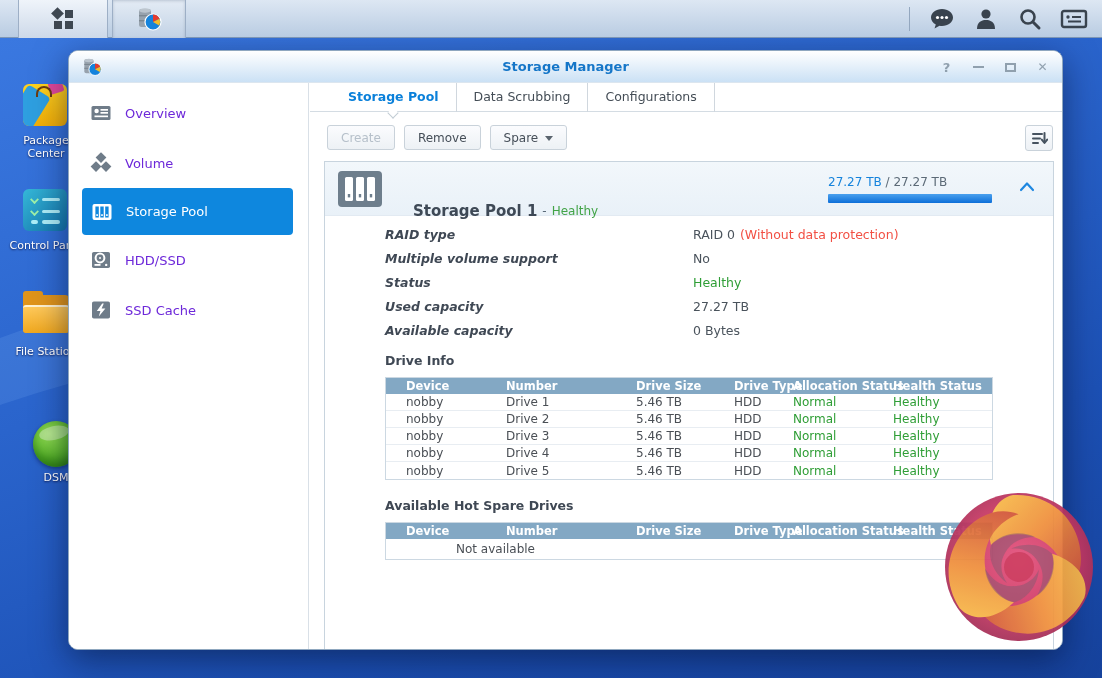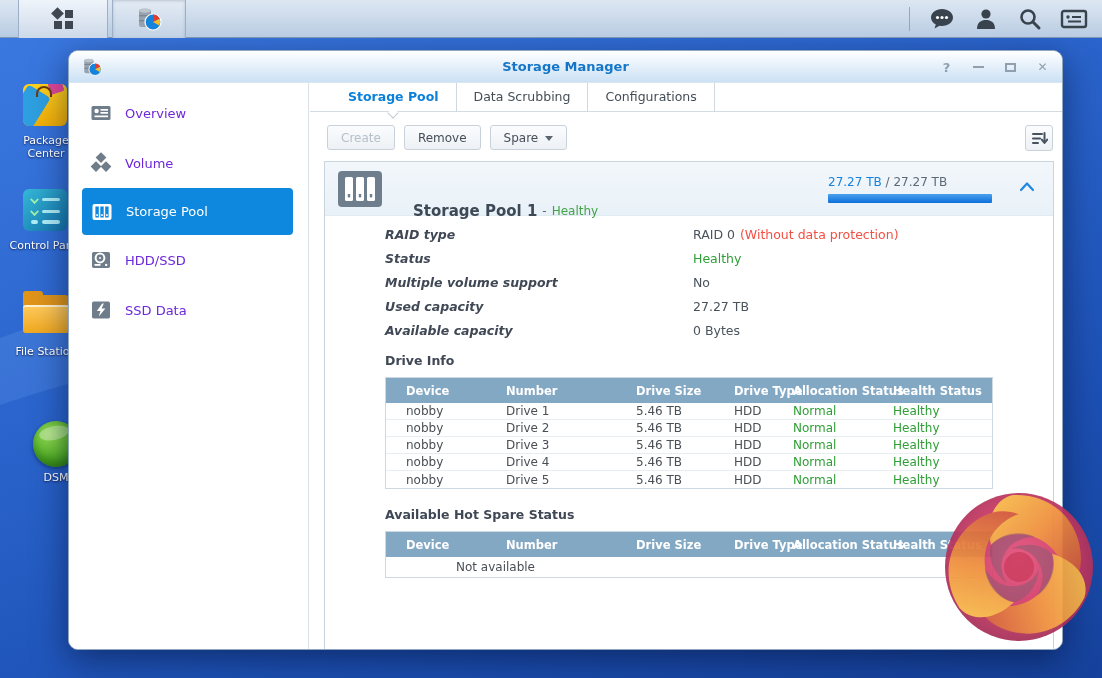--- a/index.html
+++ b/index.html
@@ -99,21 +99,21 @@
   .panel-body { padding:7px 0 0 60px; }
   .frow { height:24px; line-height:24px; font-size:12.5px; white-space:nowrap; }
   .frow .fl { display:inline-block; width:308px; font-weight:bold; color:#3f4854;font-style:italic; }
   .frow .fv { color:#4a535c; }
   .green { color:#2f9e36 !important; }
   .rednote { color:#f25044; margin-left:5px;text-align:center; }
   .sec-title { margin-top:10px; font-size:12.5px; font-weight:bold; color:#3f4854; }
   .sec-title.hs { margin-top:18px; }
   .dtable { margin-top:9px; width:608px; border:1px solid #ccd8e2; }
   .trow { display:grid; grid-template-columns:100px 130px 98px 59px 100px 1fr; padding-left:20px; align-items:center; }
-  .thead { height:25px; background:#83a8c4; }
+  .thead { height:16px; background:#83a8c4; }
   .thead span { color:#fff; font-weight:bold; font-size:11.5px; white-space:nowrap; overflow:visible; }
   .tbody-row { height:17px; background:#fff; border-bottom:1px solid #e8edf2; font-size:12px; color:#4a4f55; }
   .tbody-row:last-child { border-bottom:none; }
   .hs-empty { height:20px; background:#fff; font-size:12px; color:#4a4f55; padding:3px 0 0 70px; }
 
   
   .watermark { position:absolute; left:943px; top:487px; z-index:50; opacity:.93; pointer-events:none; }
 
   svg { display:block; }
 </style>
@@ -297,21 +297,21 @@
       </span>
       <span>HDD/SSD</span>
     </div>
     <div class="side-item">
       <span class="s-ic">
         <svg width="22" height="22" viewBox="0 0 22 22">
             <rect x="2" y="2.5" width="18" height="17" rx="1.8" fill="#6f7c89"></rect>
             <path d="M12.2 4.5 L6.8 12 L10.4 12 L8.8 17.5 L15.4 9.5 L11.6 9.5 L13.8 4.5 Z" fill="#fff"></path>
           </svg>
       </span>
-      <span>SSD Data</span>
+      <span>SSD Cache</span>
     </div>
   </div>
 
   <div class="content">
 
     <div class="tabbar">
       <div class="tab active">
         <span>Storage Pool</span><span class="notch"></span>
       </div>
       <div class="tab"><span>Data Scrubbing</span></div>
@@ -360,24 +360,24 @@
               <path d="M2 9 L8 2.5 L14 9" fill="none" stroke="#1e87e0" stroke-width="2.2" stroke-linecap="round" stroke-linejoin="round"></path>
             </svg>
         </span>
       </div>
 
       <div class="panel-body">
         <div class="frow">
           <span class="fl">RAID type</span><span class="fv"><span>RAID 0</span><span class="rednote">(Without data protection)</span></span>
         </div>
         <div class="frow">
+          <span class="fl">Multiple volume support</span><span class="fv">No</span>
+        </div>
+        <div class="frow">
           <span class="fl">Status</span><span class="fv green">Healthy</span>
-        </div>
-        <div class="frow">
-          <span class="fl">Multiple volume support</span><span class="fv">No</span>
         </div>
         <div class="frow">
           <span class="fl">Used capacity</span><span class="fv">27.27 TB</span>
         </div>
         <div class="frow">
           <span class="fl">Available capacity</span><span class="fv">0 Bytes</span>
         </div>
 
         <div class="sec-title">Drive Info</div>
         <div class="dtable">
@@ -424,21 +424,21 @@
           <div class="trow tbody-row">
             <span>nobby</span>
               <span>Drive 5</span>
               <span>5.46 TB</span>
               <span>HDD</span>
               <span class="green">Normal</span>
               <span class="green">Healthy</span>
           </div>
         </div>
 
-        <div class="sec-title hs">Available Hot Spare Status</div>
+        <div class="sec-title hs">Available Hot Spare Drives</div>
         <div class="dtable">
           <div class="trow thead">
             <span>Device</span>
               <span>Number</span>
               <span>Drive Size</span>
               <span>Drive Type</span>
               <span>Allocation Status</span>
               <span>Health Status</span>
           </div>
           <div class="hs-empty">Not available</div>

